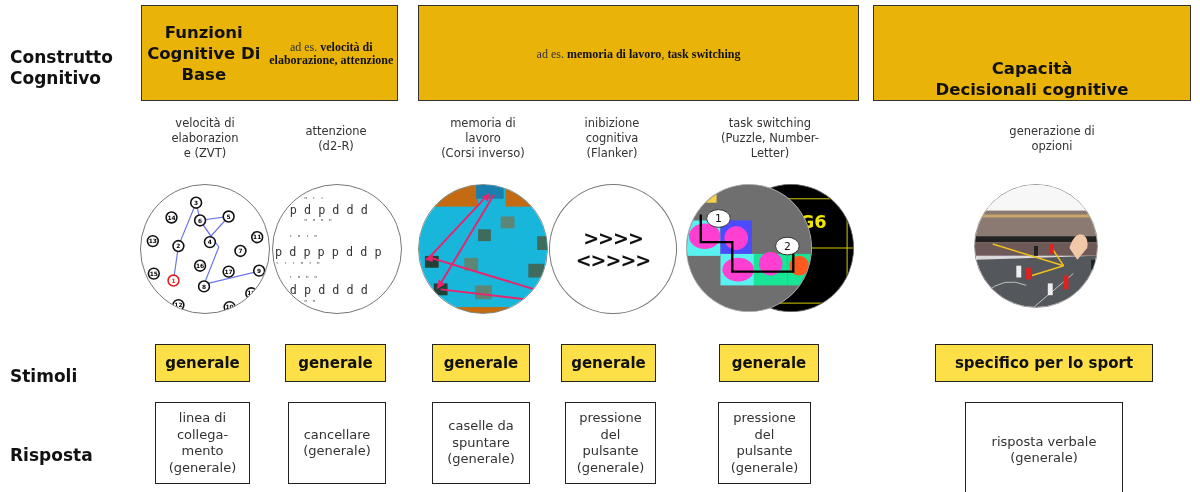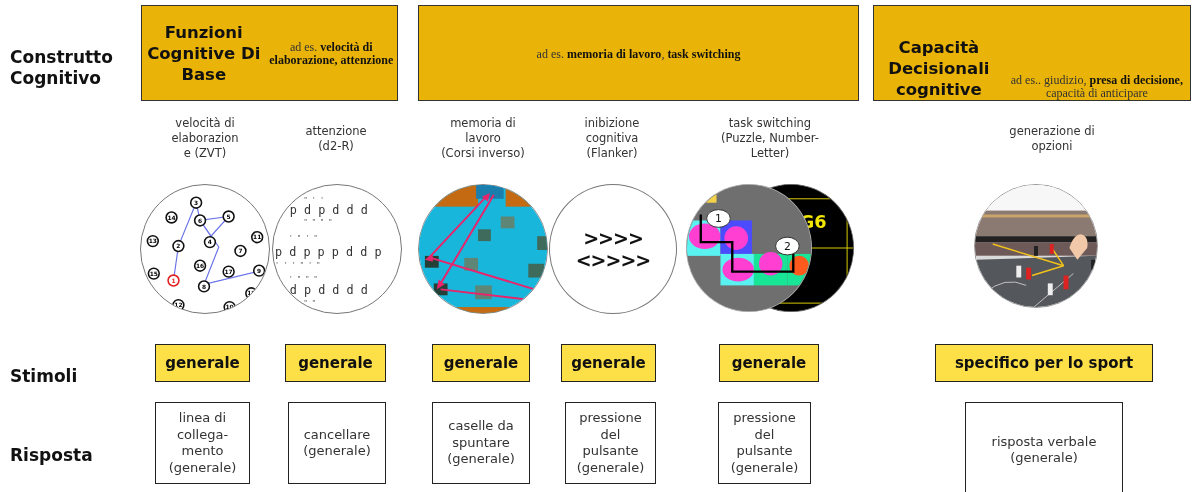--- a/index.html
+++ b/index.html
@@ -62,21 +62,20 @@
 
 <div class="hbox" style="left:418px; top:5px; width:441px; height:96px;">
   <div class="hsub"><span>ad es. </span><b>memoria di lavoro</b><span>, </span><b>task switching</b></div>
 </div>
 
 <div class="hbox" style="left:873px; top:5px; width:318px; height:96px;align-items:flex-end;">
   <div class="htitle">
     <div>Capacità</div>
     <div>Decisionali cognitive</div>
   </div>
-  <div class="hsub" style="margin-top:9px;"><span>ad es.. giudizio, </span><b>presa di decisione,</b><span> capacità di anticipare</span></div>
 </div>
 
 <div class="sublabel" style="left:205px; top:116px; width:90px; white-space:pre-line;">velocità di
 elaborazion
 e (ZVT)</div>
 <div class="sublabel" style="left:336px; top:124px; width:100px; white-space:pre-line;">attenzione
 (d2-R)</div>
 <div class="sublabel" style="left:483px; top:116px; width:120px; white-space:pre-line;">memoria di
 lavoro
 (Corsi inverso)</div>

